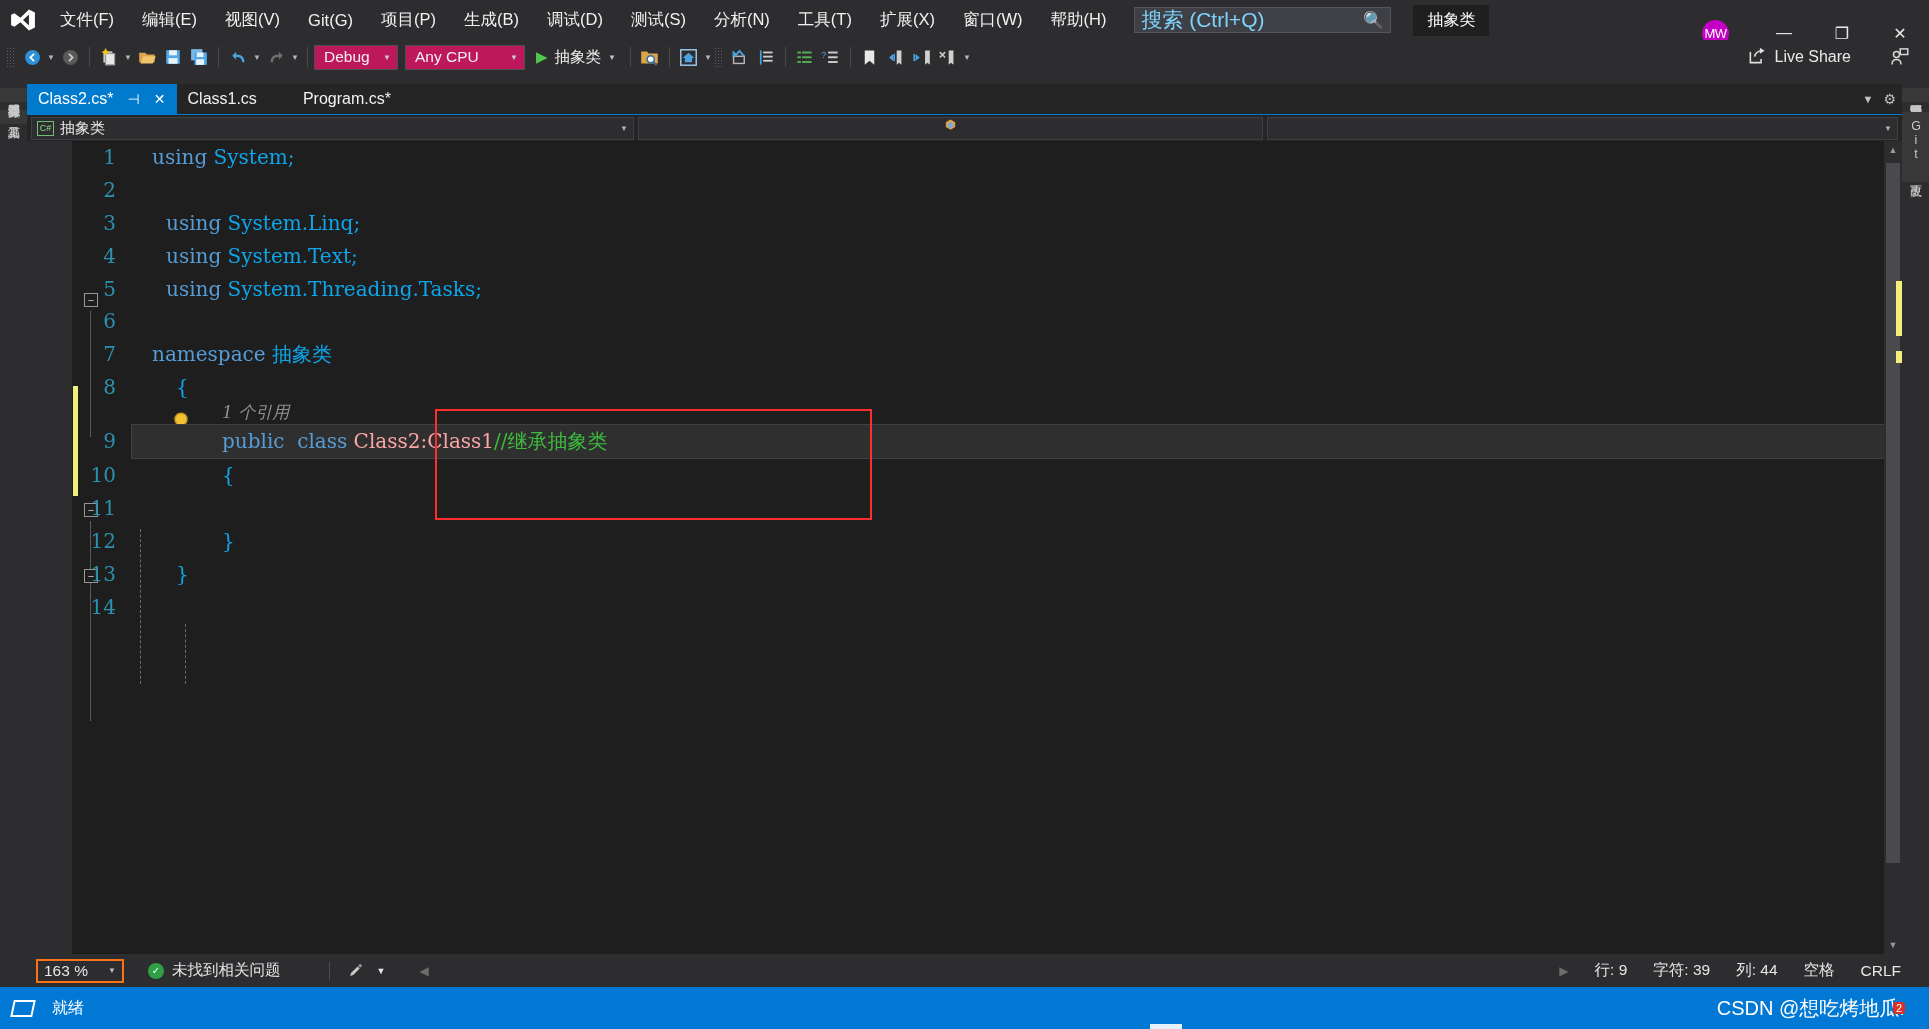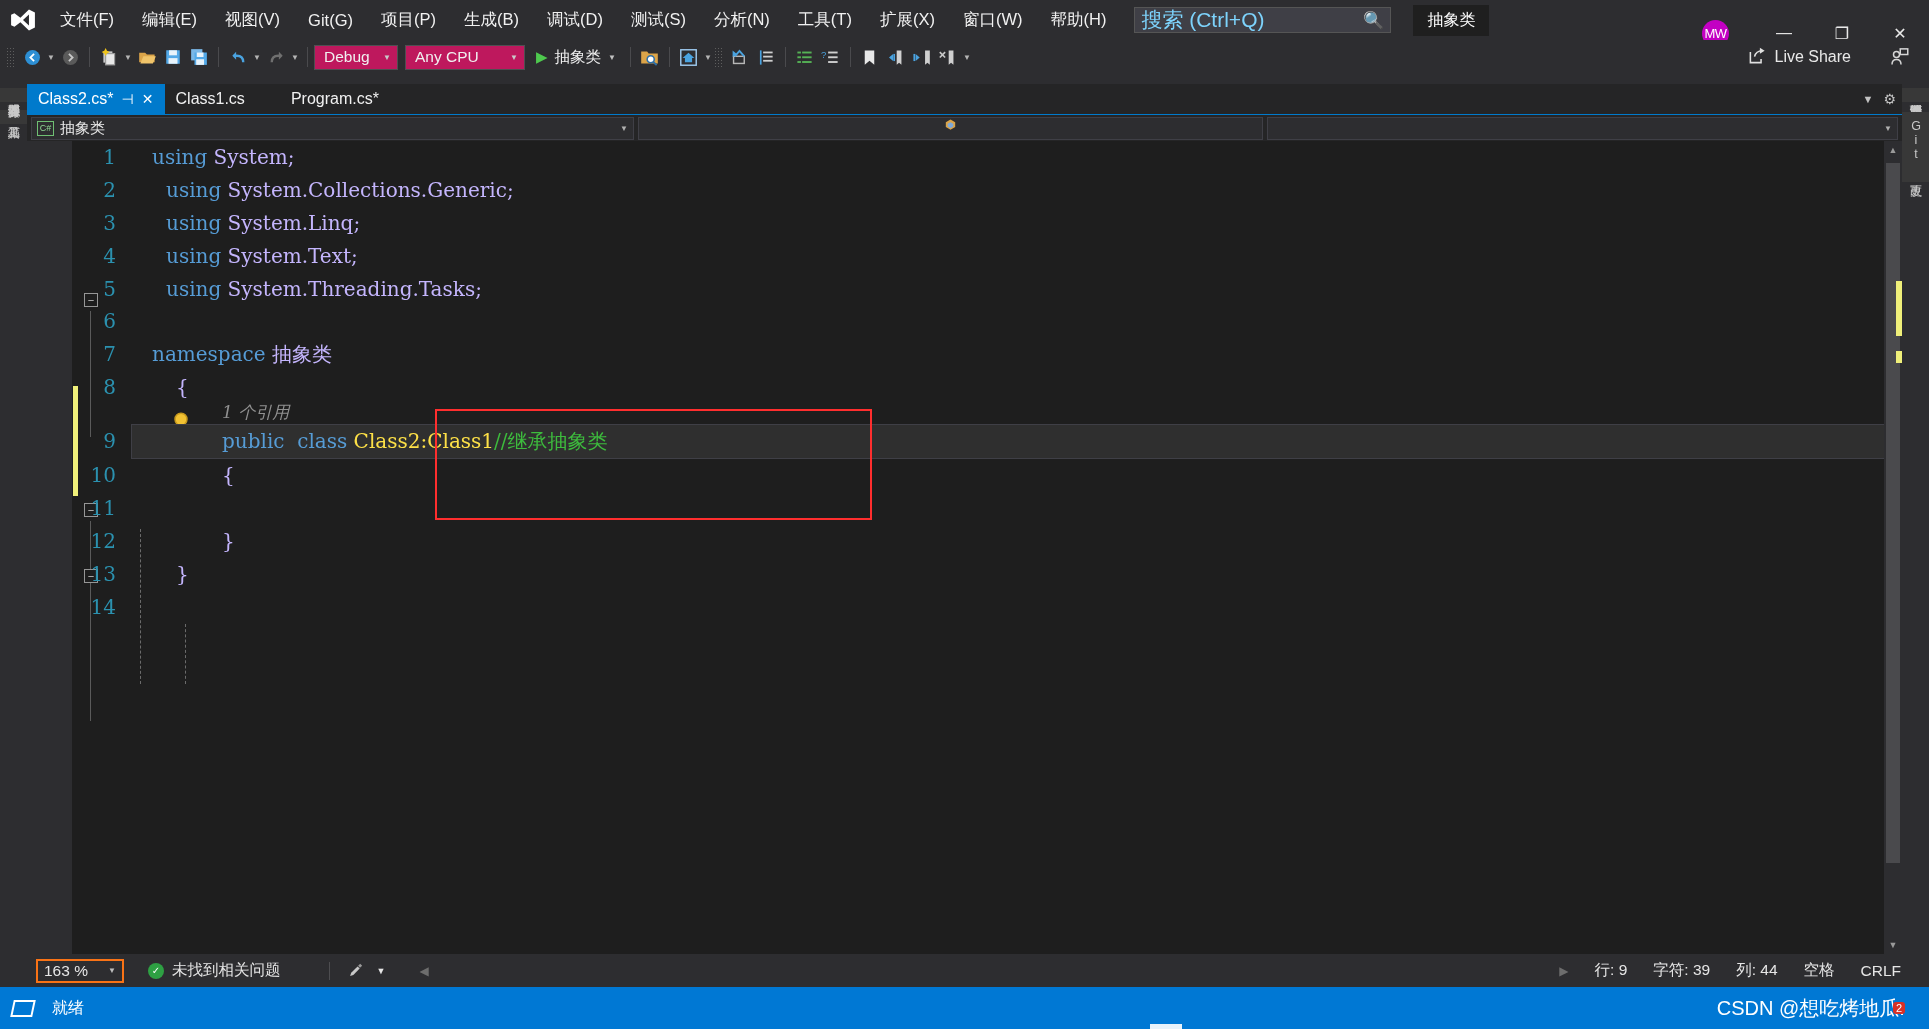--- a/index.html
+++ b/index.html
@@ -94,21 +94,21 @@
   }
   .rail-right .rail-tab:first-child { margin-top:4px; }
   .rail-right .rail-tab + .rail-tab { margin-top:10px; }
 
   
   .tabstrip {
     position:absolute; left:27px; top:84px; right:27px; height:30px;
     background:#252526; display:flex; align-items:flex-end;
   }
   .etab {
-    height:30px; display:flex; align-items:center; padding:0 11px; gap:8px;
+    height:30px; display:flex; align-items:center; padding:0 11px; gap:14px;
     color:#f1f1f1; font-size:16px; white-space:nowrap;
   }
   .etab.active { background:#007acc; color:#ffffff; }
   .etab .tname { }
   .etab .pin, .etab .x { color:#ffffff; font-size:14px; line-height:1; }
   .etab.inactive { color:#f1f1f1; }
   .tabstrip-right {
     margin-left:auto; display:flex; align-items:center; height:30px; gap:10px; padding-right:6px;
   }
   .tabstrip-right span { color:#c2c2c2; font-size:11px; }
@@ -147,23 +147,23 @@
   .cline {
     position:relative; height:32.8px; display:flex; align-items:center;
     white-space:pre; color:#d4d4d4;
   }
   .ln {
     position:absolute; left:-6px; width:50px; text-align:right; color:#2b91af;
     font-family:"DejaVu Serif", serif; font-size:20px;
   }
   .codetext { position:absolute; left:80px; }
   .kw  { color:#569cd6; }
-  .cls { color:#fde047; }
+  .cls { color:#fca5a5; }
   .cmt { color:#3dbb3d; }
-  .txt { color:#c4b5fd; }
+  .txt { color:#0ea5e9; }
   .ref { color:#909090; font-size:17px; }
   .hl-line { background:#2f2f2f; outline:1px solid #3f3f46; }
 
   
   .fold {
     position:absolute; left:57px; width:14px; height:14px;
     border:1px solid #969696; background:#1e1e1e; color:#c8c8c8;
     font-size:11px; line-height:12px; text-align:center;
   }
   .guide-v {
@@ -532,21 +532,20 @@
 
     <div class="code-area">
 
       <div class="cline" style="top:0;position:absolute;width:100%;">
         <span class="ln">1</span>
         <span class="codetext"><span class="kw">using </span><span class="txt">System;</span></span>
       </div>
 
       <div class="cline" style="top:32.8px;position:absolute;width:100%;">
         <span class="ln">2</span>
-        <span class="codetext" style="left:94px"><span class="kw">using </span><span class="txt">System.Collections.Generic;</span></span>
       </div>
 
       <div class="cline" style="top:65.6px;position:absolute;width:100%;">
         <span class="ln">3</span>
         <span class="codetext" style="left:94px"><span class="kw">using </span><span class="txt">System.Linq;</span></span>
       </div>
 
       <div class="cline" style="top:98.4px;position:absolute;width:100%;">
         <span class="ln">4</span>
         <span class="codetext" style="left:94px"><span class="kw">using </span><span class="txt">System.Text;</span></span>

